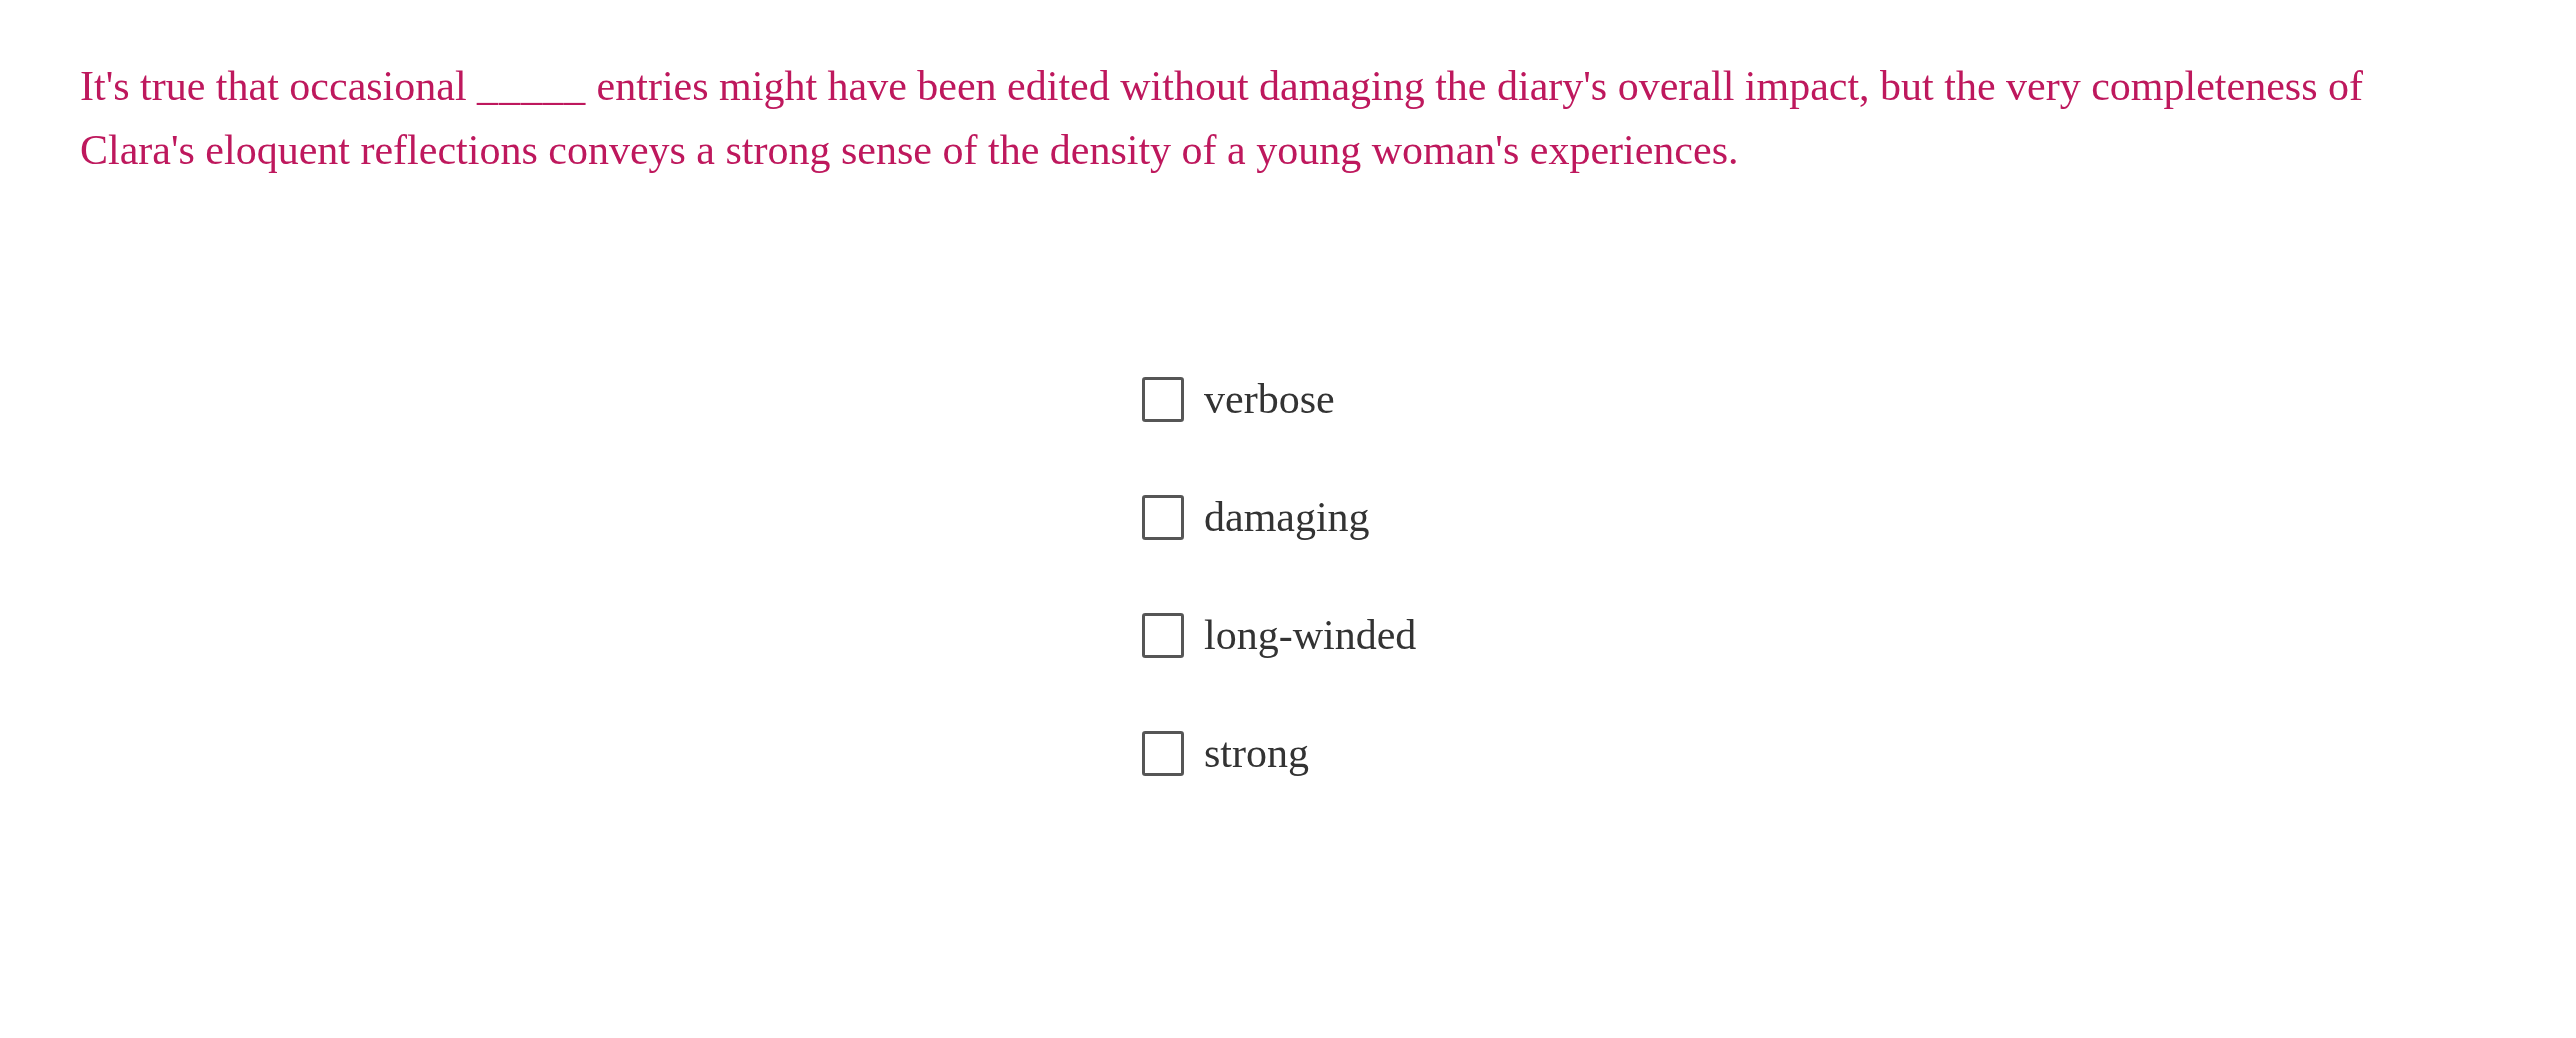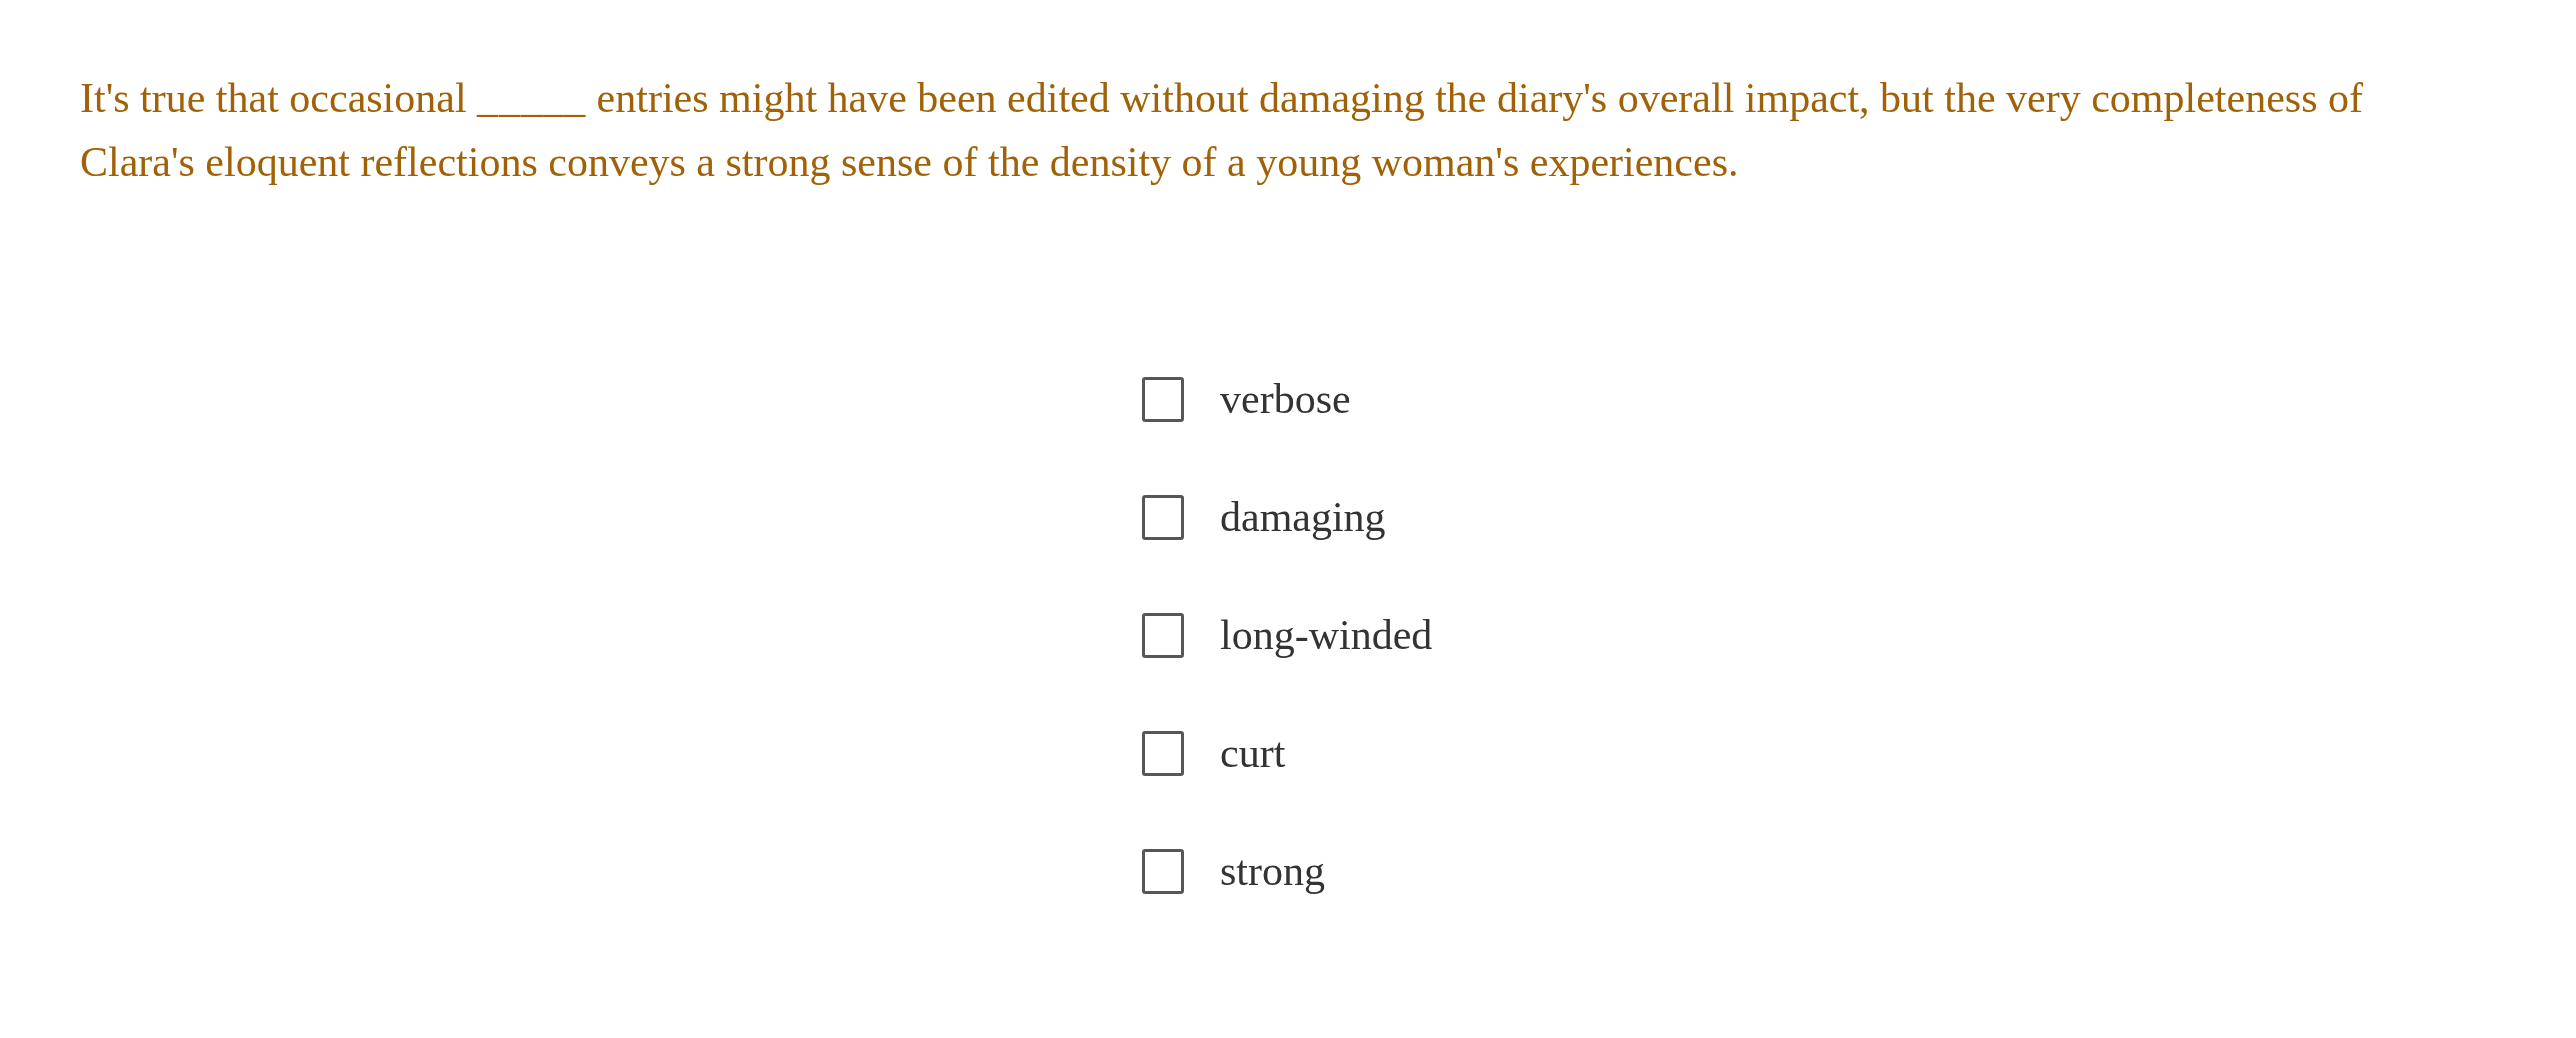--- a/index.html
+++ b/index.html
@@ -12,42 +12,42 @@
     width: 2576px;
     height: 1038px;
     position: relative;
     font-family: "Liberation Serif", "DejaVu Serif", serif;
     color: #333333;
     overflow: hidden;
   }
   .question {
     position: absolute;
     left: 80px;
-    top: 24px;
+    top: 12px;
     max-width: 2392px;
     font-size: 42px;
     line-height: 64px;
-    color: #a16207;
+    color: #be185d;
   }
   .blank {
     white-space: nowrap;
     letter-spacing: 0.8px;
   }
   .options {
     position: absolute;
     left: 1102px;
     top: 377px;
     display: flex;
     flex-direction: column;
     gap: 73px;
   }
   .option-row {
     display: flex;
     align-items: center;
-    gap: 36px;
+    gap: 20px;
     cursor: pointer;
     padding-left: 40px;
   }
   .checkbox {
     display: inline-block;
     width: 42px;
     height: 45px;
     border: 3.3px solid #565656;
     border-radius: 3.3px;
     background: #ffffff;
@@ -75,24 +75,20 @@
   <div class="option-row">
     <span class="checkbox"></span>
     <span class="option-label">damaging</span>
   </div>
 
   <div class="option-row">
     <span class="checkbox"></span>
     <span class="option-label">long-winded</span>
   </div>
 
-  <div class="option-row">
-    <span class="checkbox"></span>
-    <span class="option-label">curt</span>
-  </div>
 
   <div class="option-row">
     <span class="checkbox"></span>
     <span class="option-label">strong</span>
   </div>
 
 
 </div>
 
 

